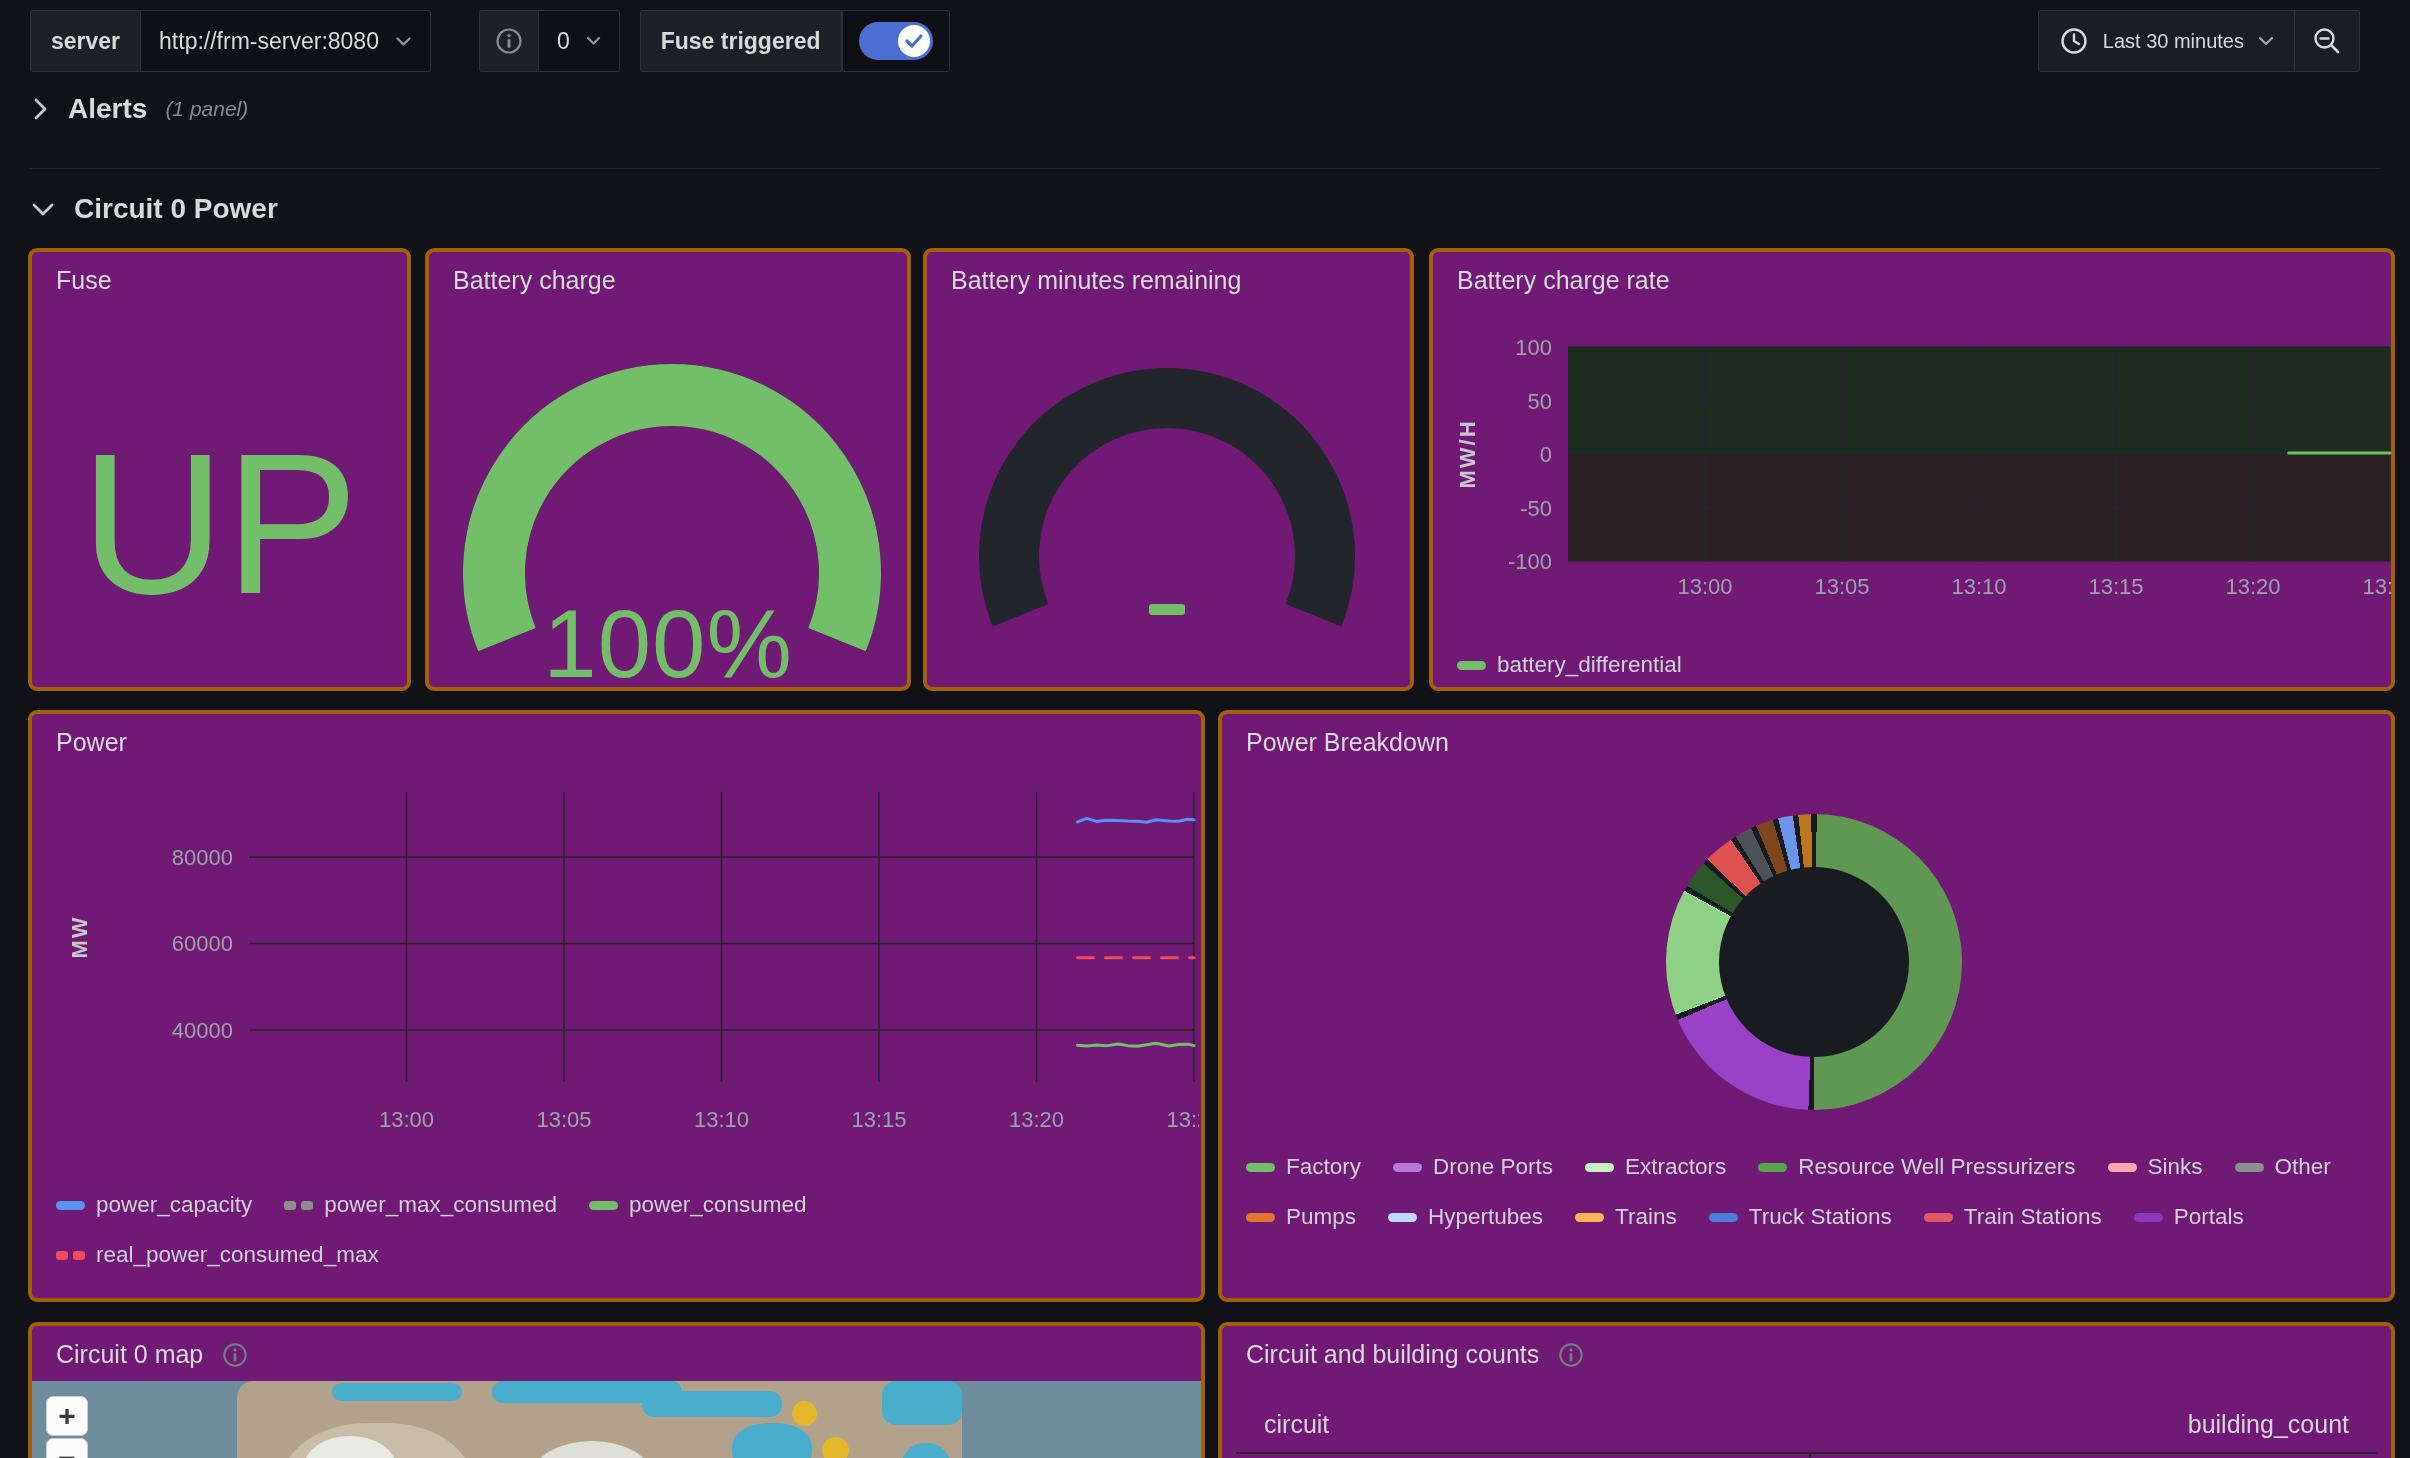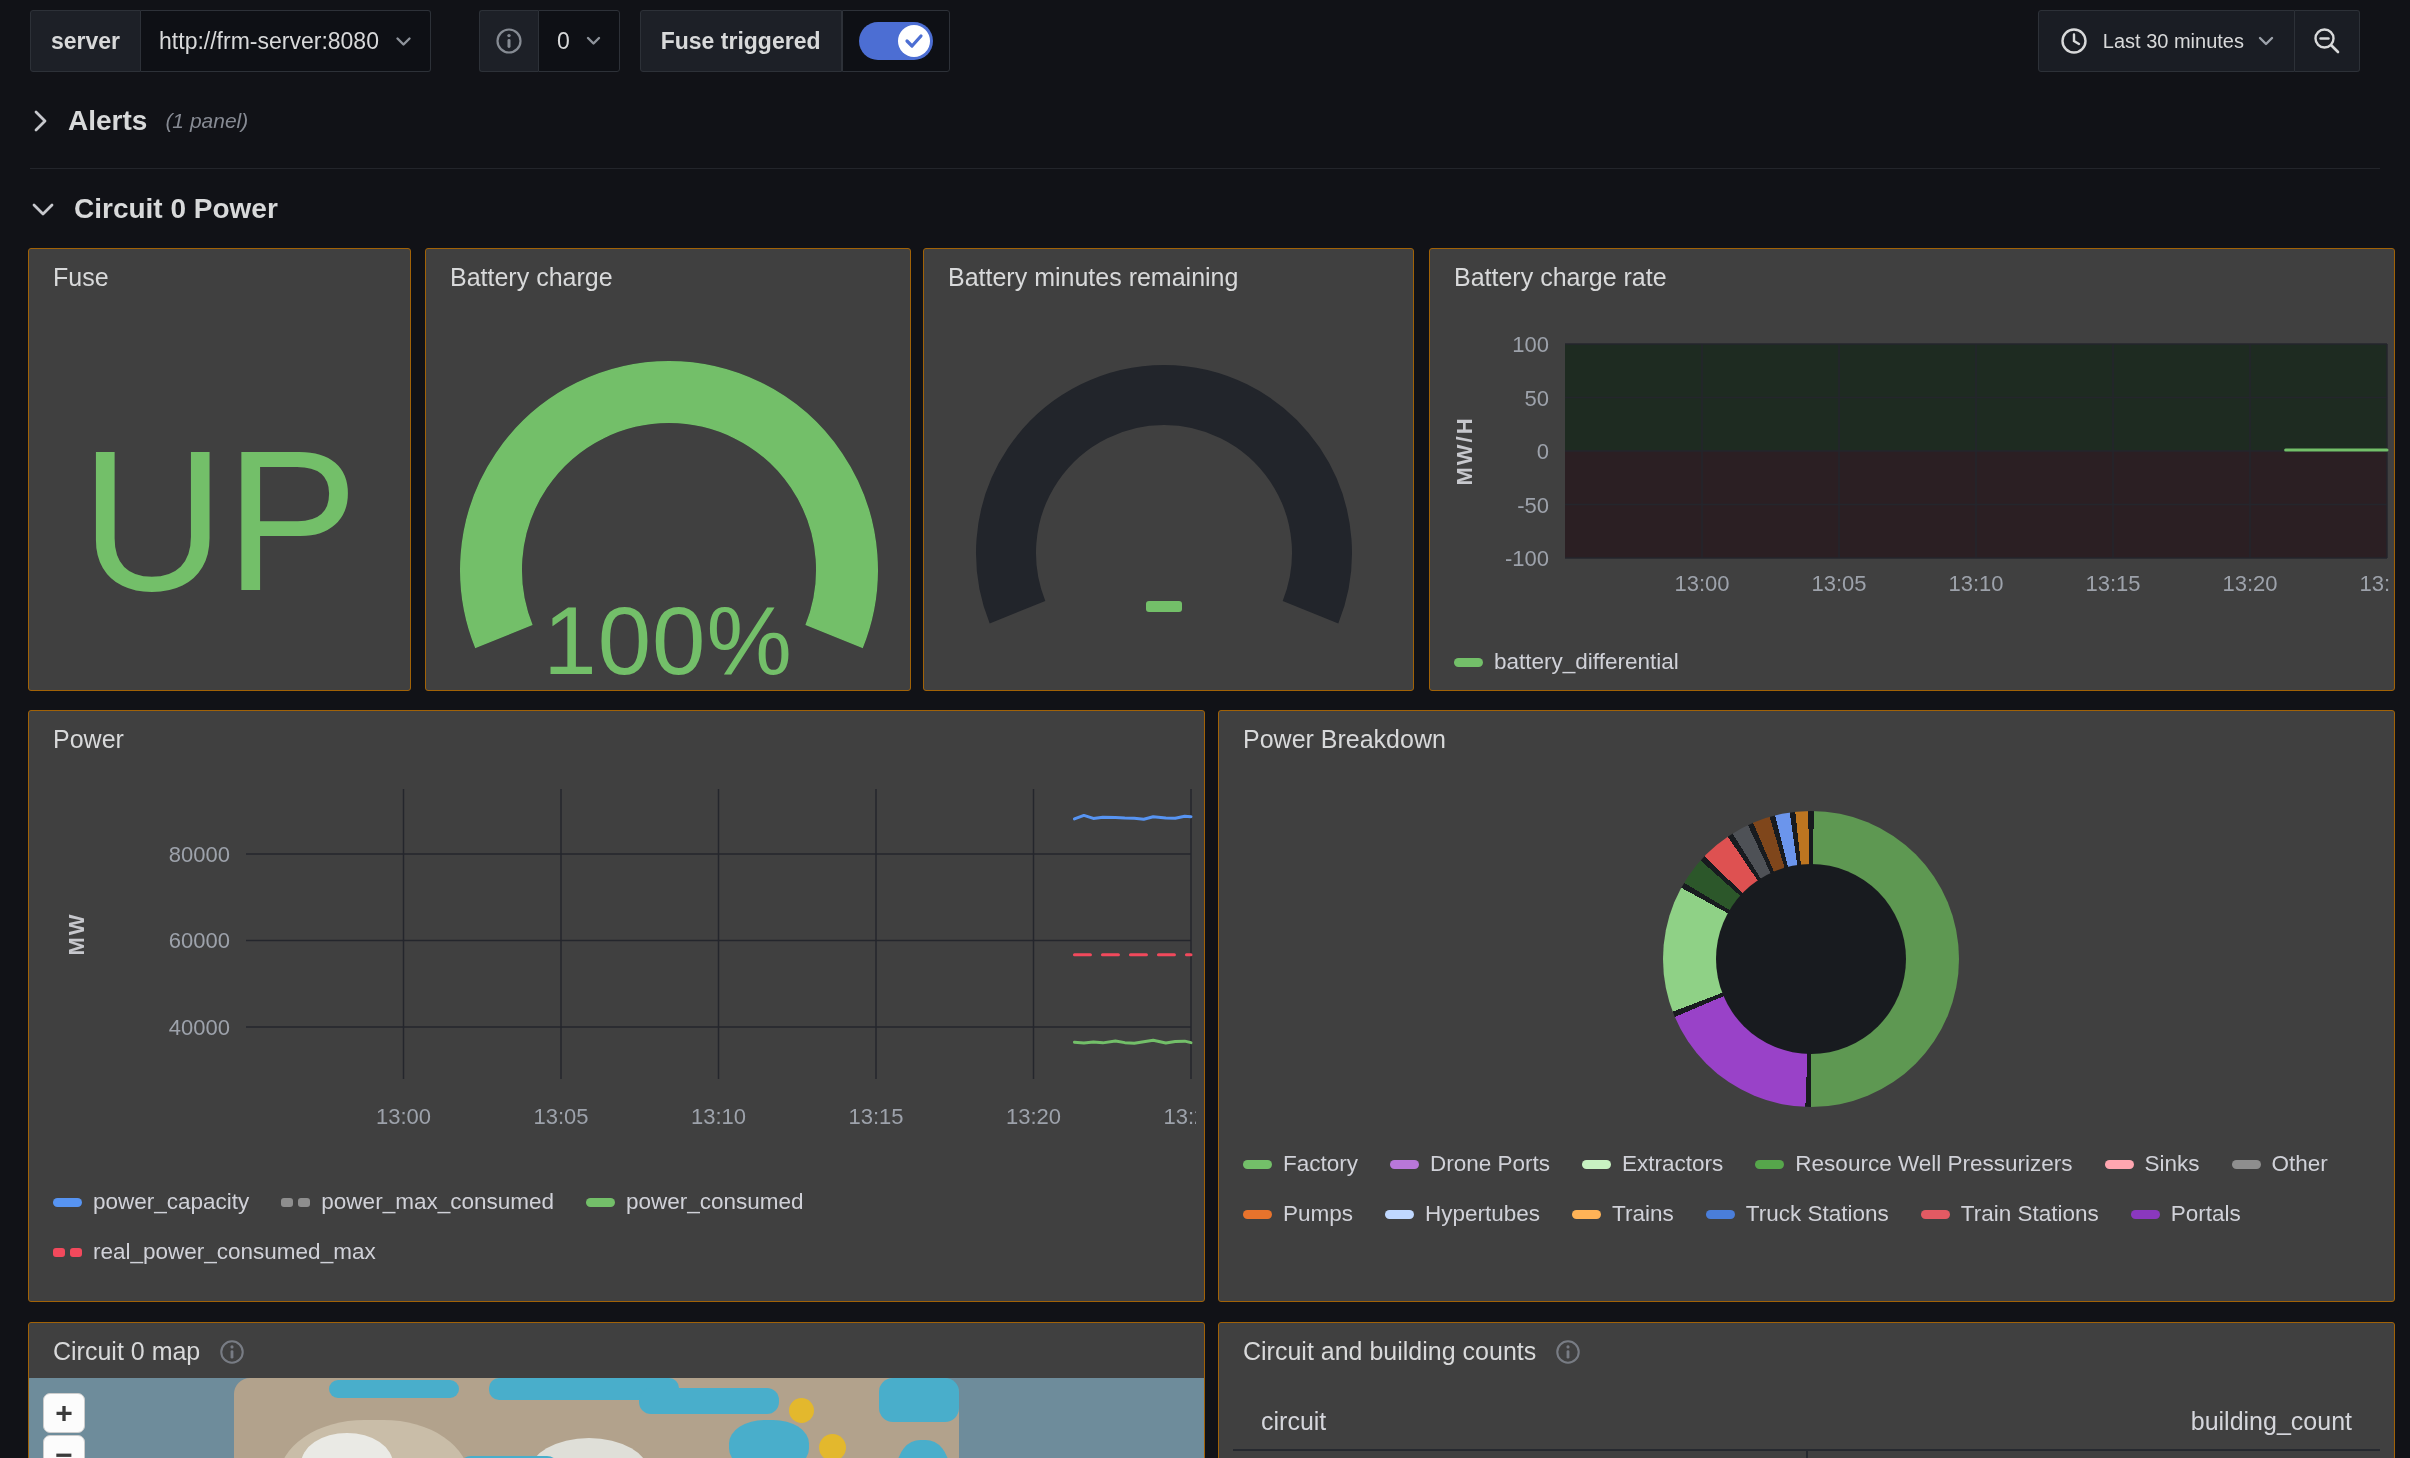--- a/index.html
+++ b/index.html
@@ -31,21 +31,21 @@
   .mla { margin-left:auto; }
   .gap { width:20px; flex:0 0 auto; }
   
   .rowhead { position:absolute; left:30px; display:flex; align-items:center; gap:18px; }
   .rowhead .rtitle { font-size:28px; font-weight:600; color:#D8D9DA; }
   .rowhead .rmeta { font-size:21px; font-style:italic; color:#868A93; }
   .clip { overflow:hidden; height:46px; }
   .clip-inner { position:relative; top:-8px; display:flex; align-items:center; gap:18px; }
   .divider { position:absolute; left:30px; right:30px; top:168px; height:1px; background:#23252B; }
   
-  .panel { position:absolute; background:#404040; border:1px solid #a16207; border-radius:3px; }
+  .panel { position:absolute; background:#701a75; border:4px solid #a16207; border-radius:9px; }
   .ptitle { position:absolute; left:24px; top:14px; font-size:25px; font-weight:500; color:#D8D9DA; display:flex; align-items:center; gap:18px; white-space:nowrap; }
   .bigstat { position:absolute; left:0; right:0; text-align:center; color:#73BF69; font-weight:500; }
   
   .legend { position:absolute; display:flex; flex-wrap:wrap; column-gap:32px; row-gap:24px; align-items:center; }
   .legend-item { display:flex; align-items:center; gap:11px; font-size:22.5px; color:#D0D1D8; white-space:nowrap; }
   .sw { height:9px; width:29px; border-radius:5px; }
   .swdash { display:flex; gap:5px; }
   .swdash i { display:block; height:9px; width:12px; border-radius:3px; }
   
   .donut { position:absolute; border-radius:50%; }
@@ -137,21 +137,21 @@
             <line x1="20.5" y1="20.5" x2="27" y2="27" stroke="#D8D9DA" stroke-width="2.6" stroke-linecap="round"></line>
             <line x1="9.5" y1="13.5" x2="17.5" y2="13.5" stroke="#D8D9DA" stroke-width="2.4" stroke-linecap="round"></line>
           </svg>
       </span>
     </div>
   </div>
   <div class="gap"></div>
 
 </div>
 
-<div class="rowhead clip" style="top:106px;justify-content:center;">
+<div class="rowhead clip" style="top:94px;justify-content:center;">
   <div class="clip-inner">
     <span class="icon">
       <svg width="20" height="26">
           <path d="M6 4 L15 13 L6 22" fill="none" stroke="#C7C8CD" stroke-width="2.8" stroke-linecap="round" stroke-linejoin="round"></path>
         </svg>
     </span>
     <span class="rtitle">Alerts</span>
     <span class="rmeta">(1 panel)</span>
   </div>
 </div>

